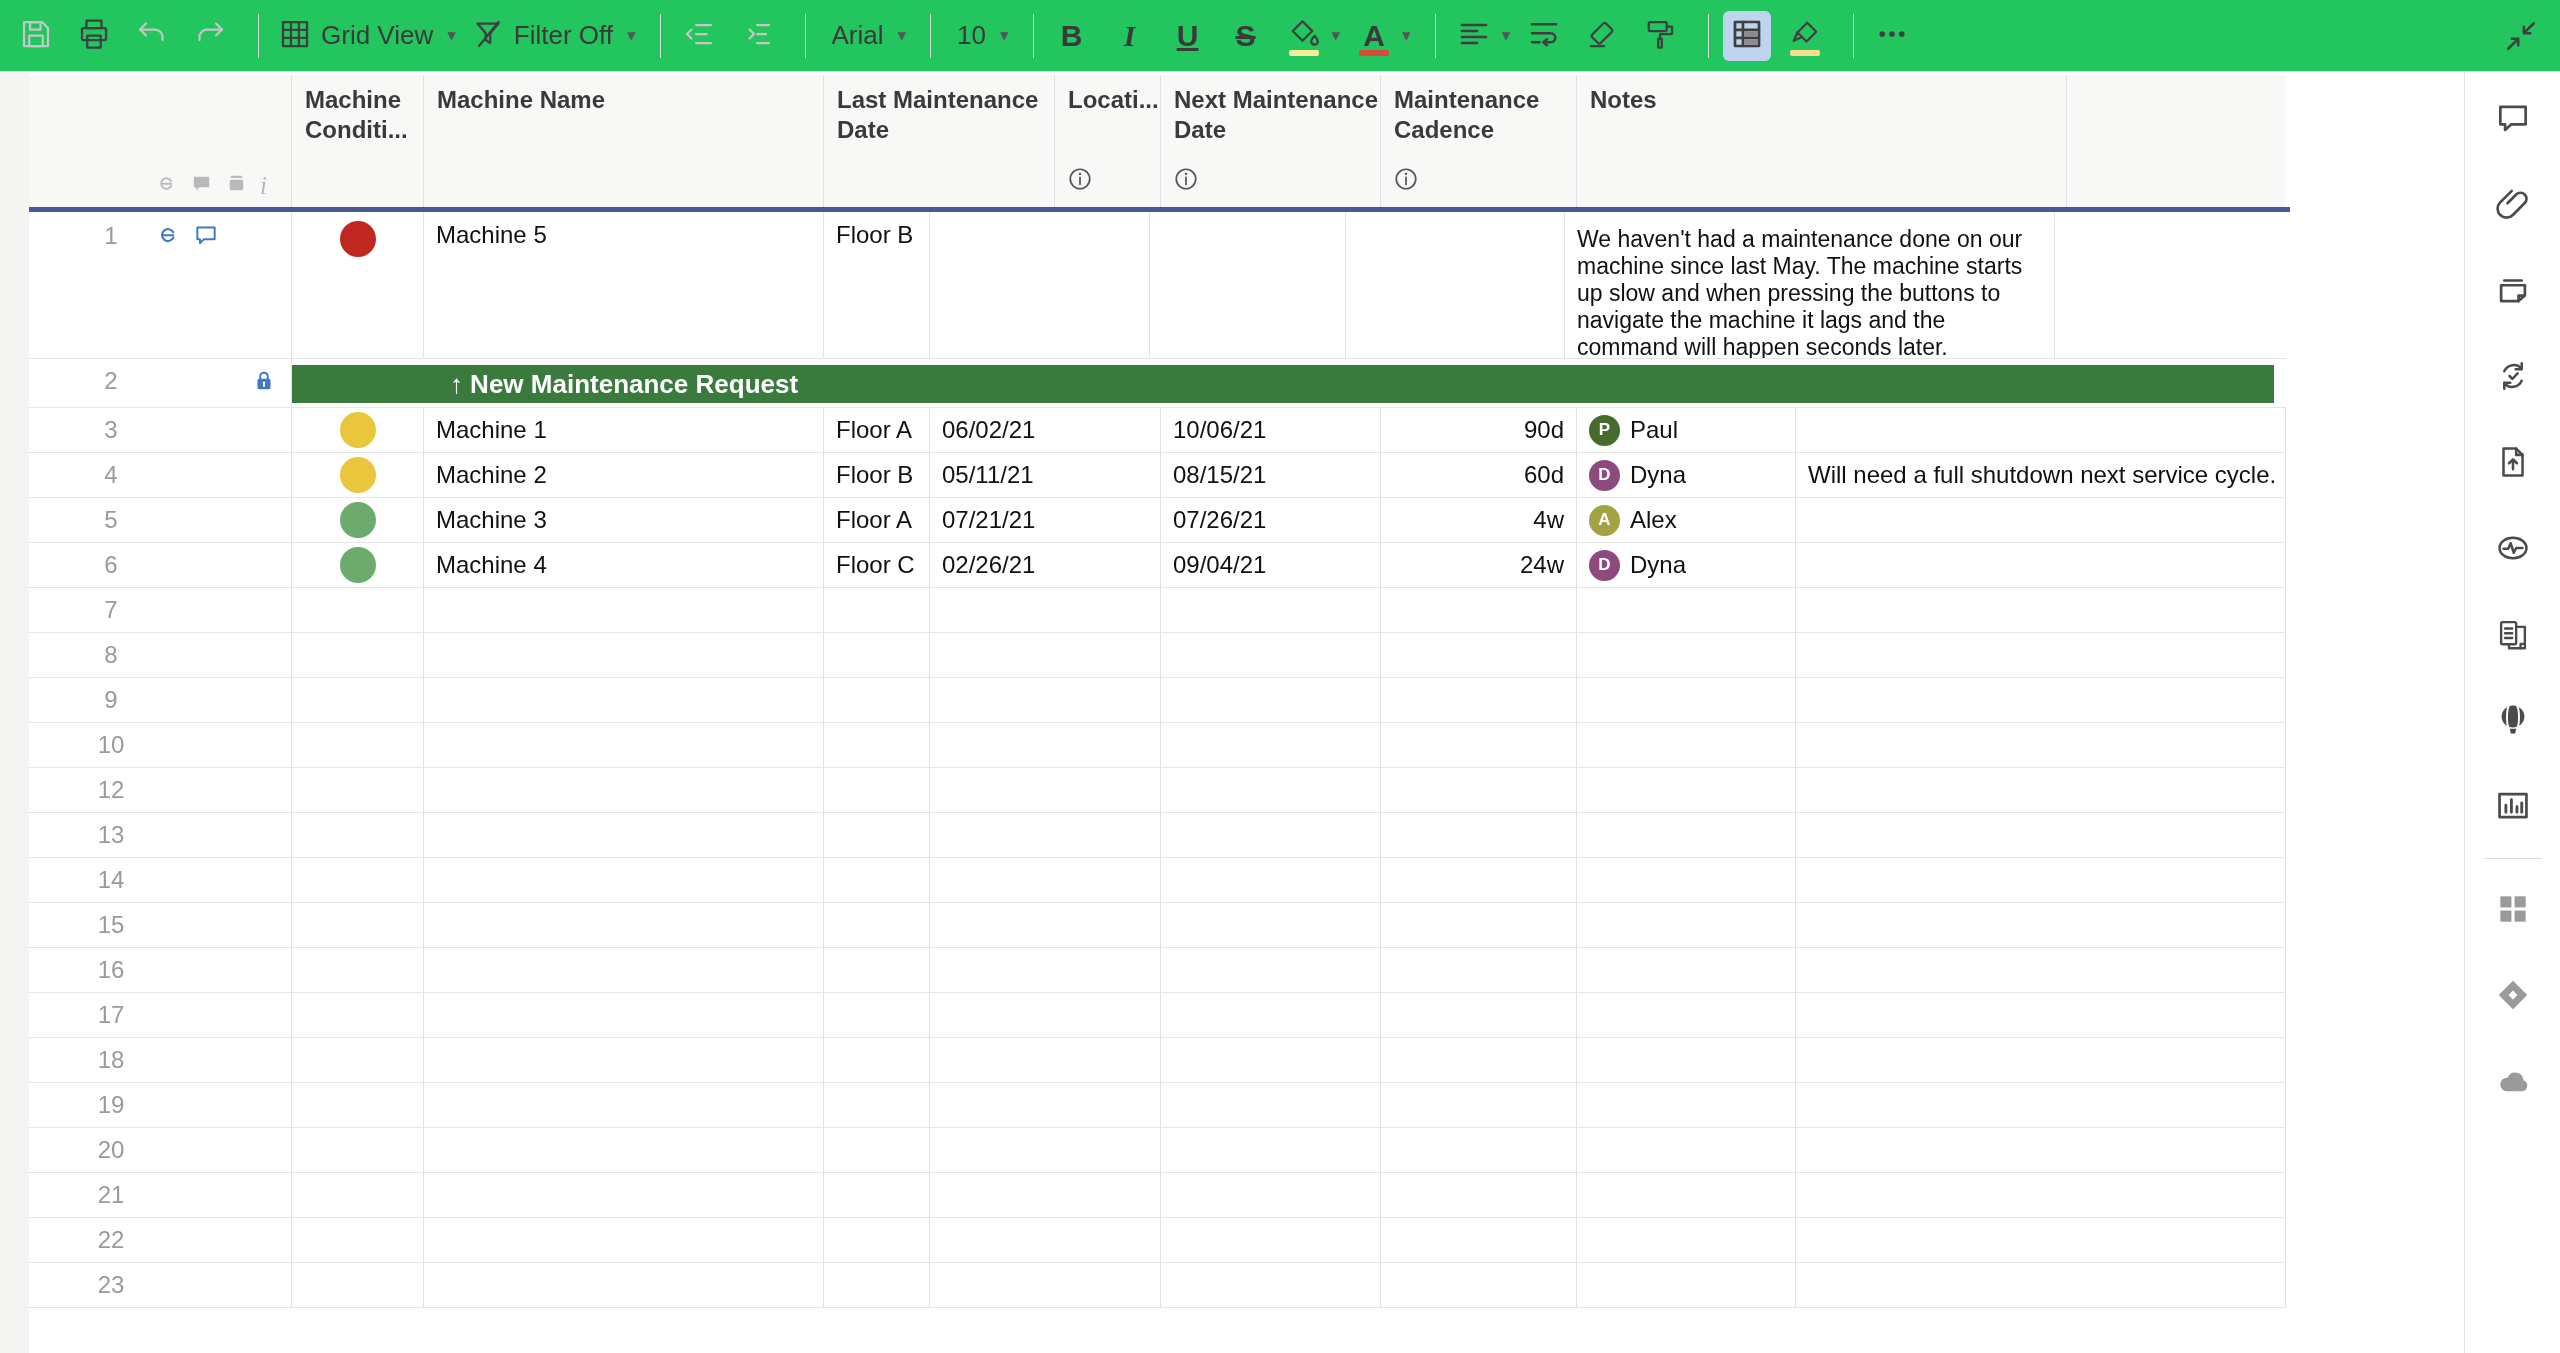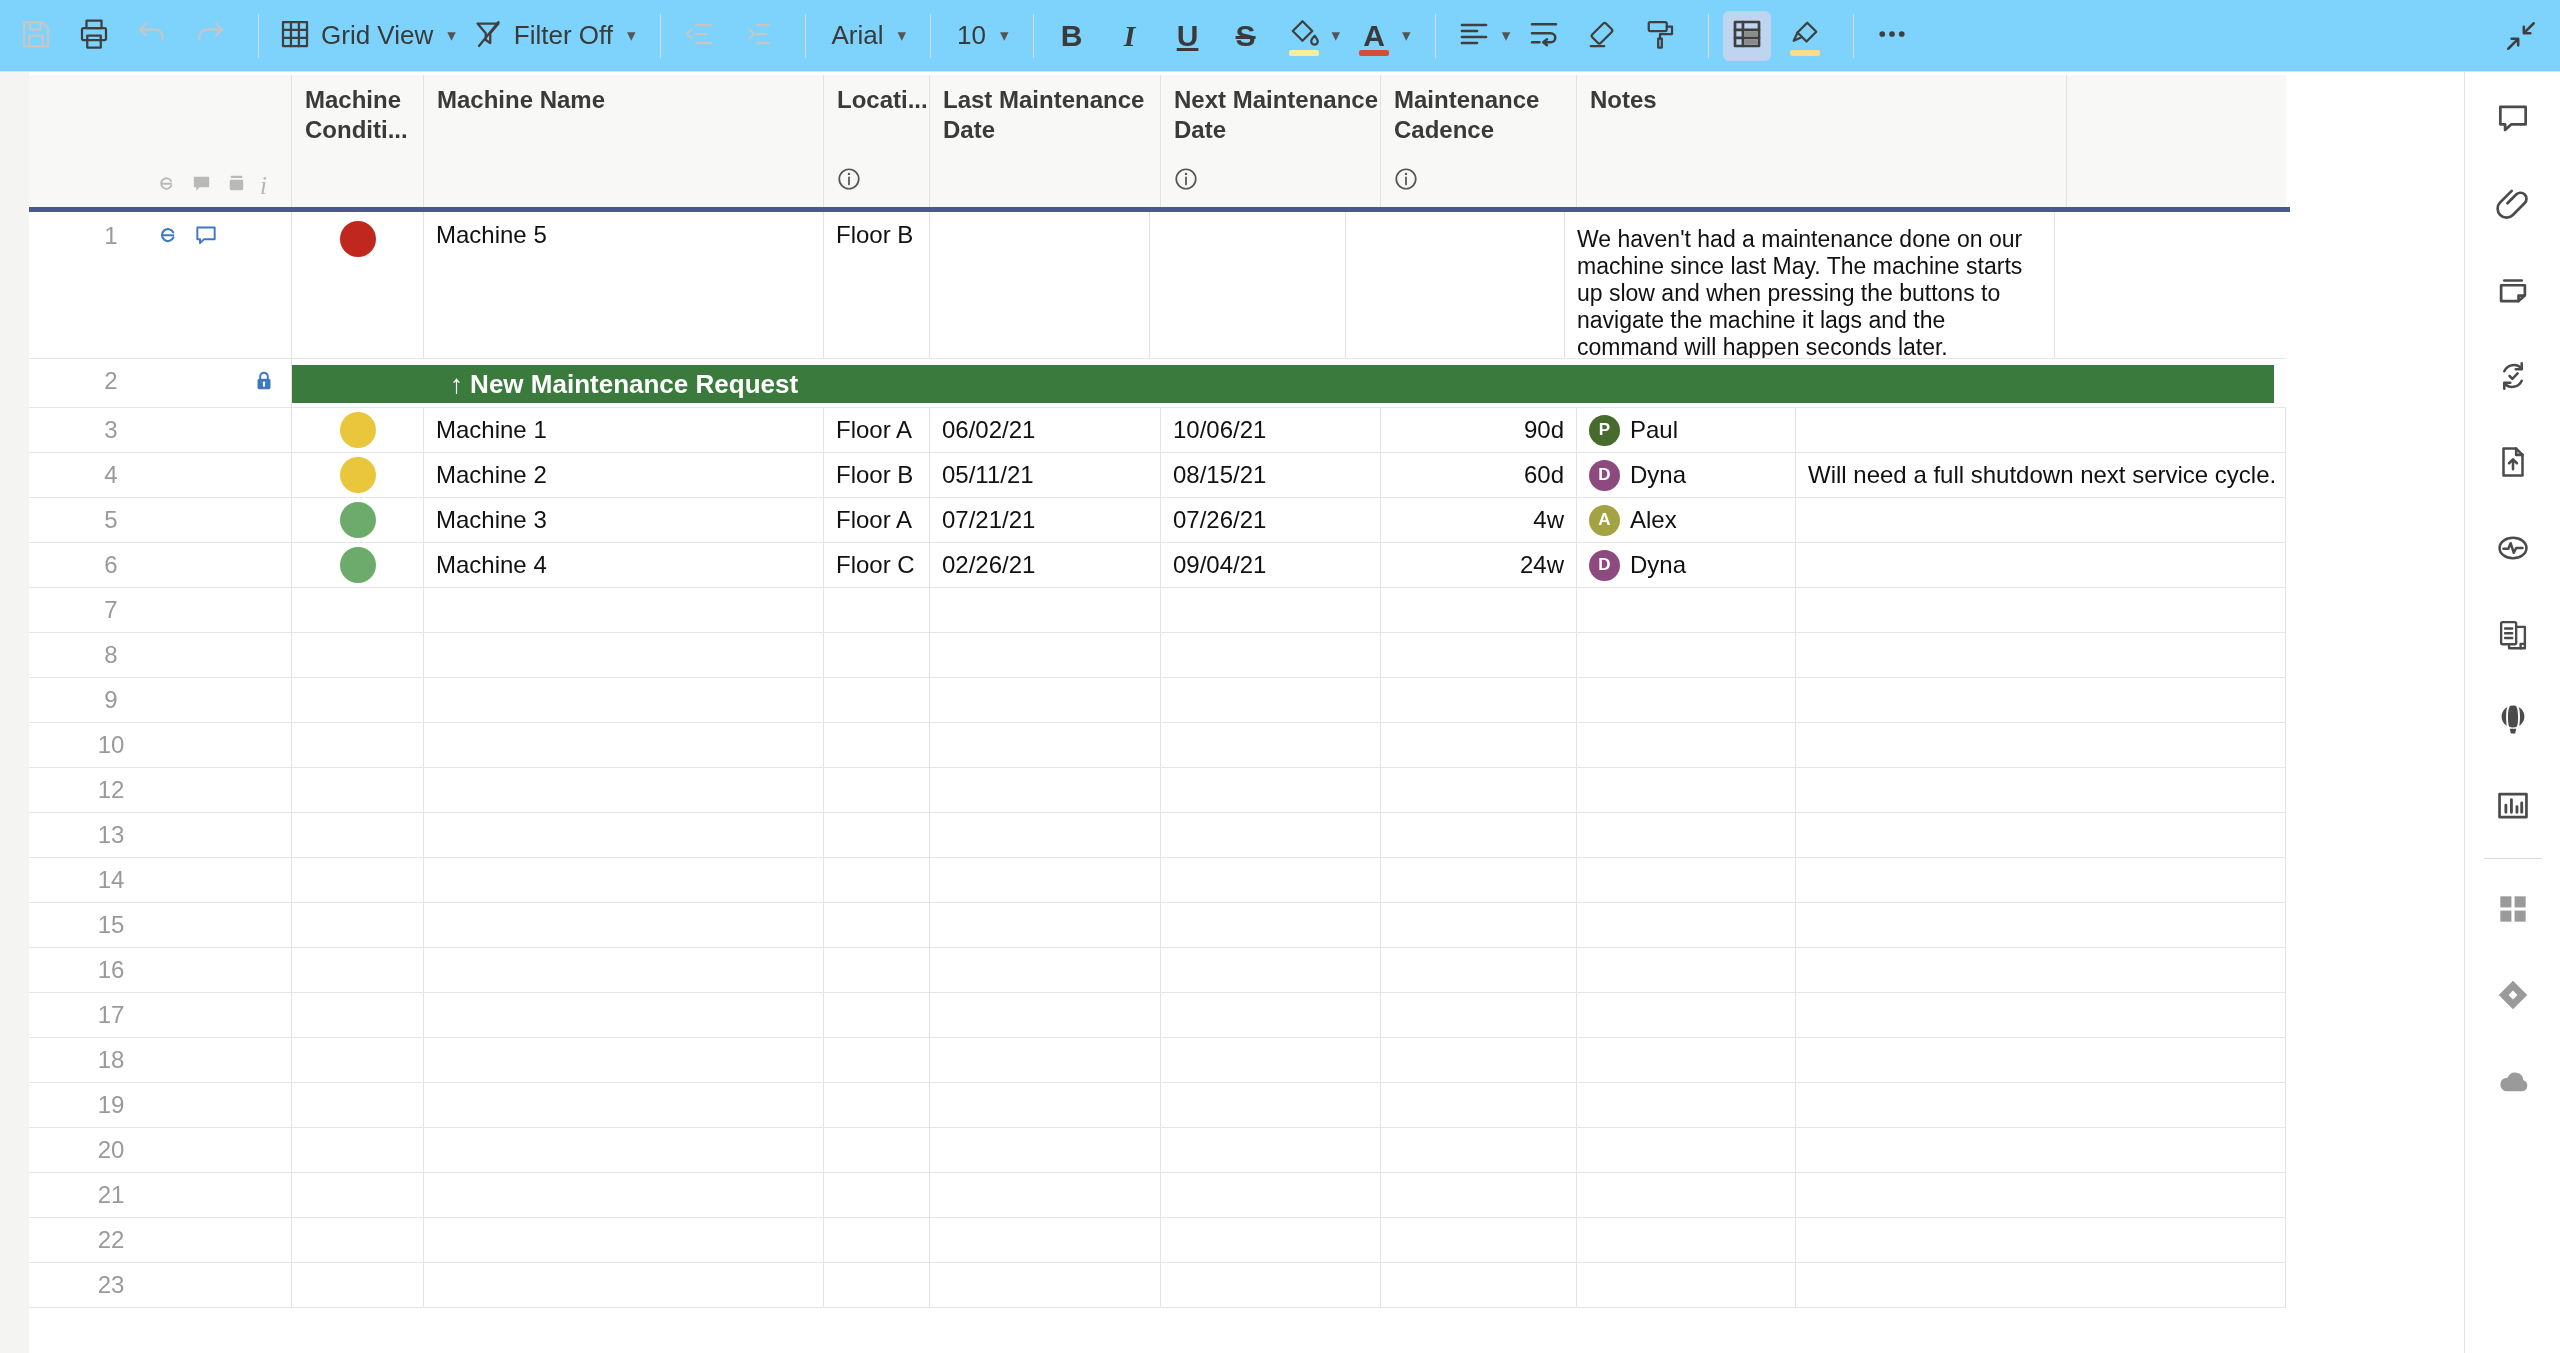--- a/index.html
+++ b/index.html
@@ -4,21 +4,21 @@
 <style>
   * { margin:0; padding:0; box-sizing:border-box; }
   html,body { background:#fff; }
   #app {
     position:relative; width:2560px; height:1353px; overflow:hidden;
     font-family:"Liberation Sans", sans-serif; color:#222; background:#fff;
   }
   
   #toolbar {
     position:absolute; left:0; top:0; width:2560px; height:72px;
-    background:#7dd3fc; border-bottom:1px solid #e2e2e2;
+    background:#22c55e; border-bottom:1px solid #e2e2e2;
     display:flex; align-items:center; padding-left:12px;
   }
   .tb-item { display:flex; align-items:center; margin-right:10px; }
   .tb-btn {
     display:flex; align-items:center; justify-content:center;
     min-width:48px; height:50px; border-radius:6px; cursor:pointer;
     position:relative; padding:0 4px;
   }
   .tb-btn svg { width:36px; height:36px; }
   .tb-btn.active { background:#bfd4ef; }
@@ -297,26 +297,26 @@
               </svg></span>
             <span><svg viewBox="0 0 24 24" fill="none" stroke="#b9b9b9" stroke-width="1.5" stroke-linecap="round" stroke-linejoin="round">
                 <rect x="5" y="8" width="14" height="11" rx="1.5" fill="#b9b9b9" stroke="none"></rect>
                 <path d="M7 5h10" stroke-width="2.4"></path>
               </svg></span>
             <span class="ii">i</span>
           </div>
         </div>
         <div class="hcell c-condition"><span>Machine Conditi...</span></div>
         <div class="hcell c-name"><span>Machine Name</span></div>
+        <div class="hcell c-last"><span>Last Maintenance Date</span></div>
         <div class="hcell c-location"><span>Locati...</span><span class="info"><svg viewBox="0 0 24 24" fill="none" stroke="#555" stroke-width="1.6" stroke-linecap="round" stroke-linejoin="round">
               <circle cx="12" cy="12" r="9"></circle>
               <path d="M12 10.5V17"></path>
               <circle cx="12" cy="7.3" r="1.1" fill="#555" stroke="none"></circle>
             </svg></span></div>
-        <div class="hcell c-last"><span>Last Maintenance Date</span></div>
         <div class="hcell c-next"><span>Next Maintenance Date</span><span class="info"><svg viewBox="0 0 24 24" fill="none" stroke="#555" stroke-width="1.6" stroke-linecap="round" stroke-linejoin="round">
               <circle cx="12" cy="12" r="9"></circle>
               <path d="M12 10.5V17"></path>
               <circle cx="12" cy="7.3" r="1.1" fill="#555" stroke="none"></circle>
             </svg></span></div>
         <div class="hcell c-cadence"><span>Maintenance Cadence</span><span class="info"><svg viewBox="0 0 24 24" fill="none" stroke="#555" stroke-width="1.6" stroke-linecap="round" stroke-linejoin="round">
               <circle cx="12" cy="12" r="9"></circle>
               <path d="M12 10.5V17"></path>
               <circle cx="12" cy="7.3" r="1.1" fill="#555" stroke="none"></circle>
             </svg></span></div>

